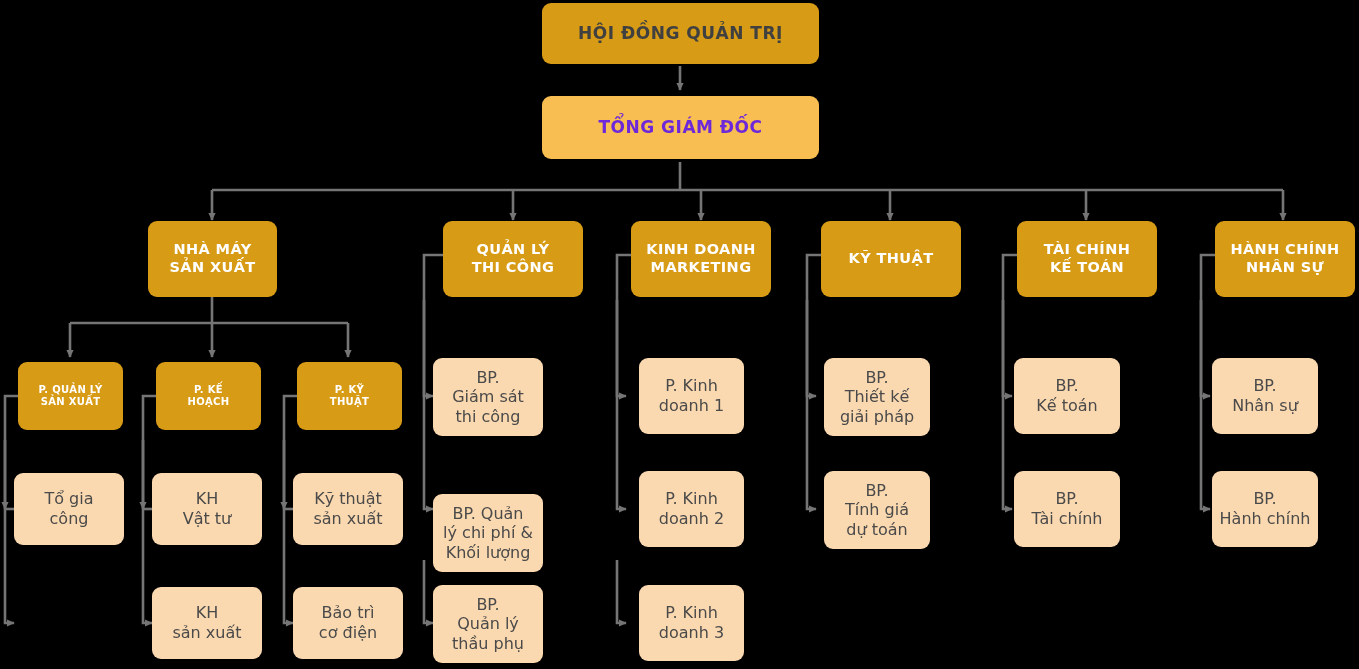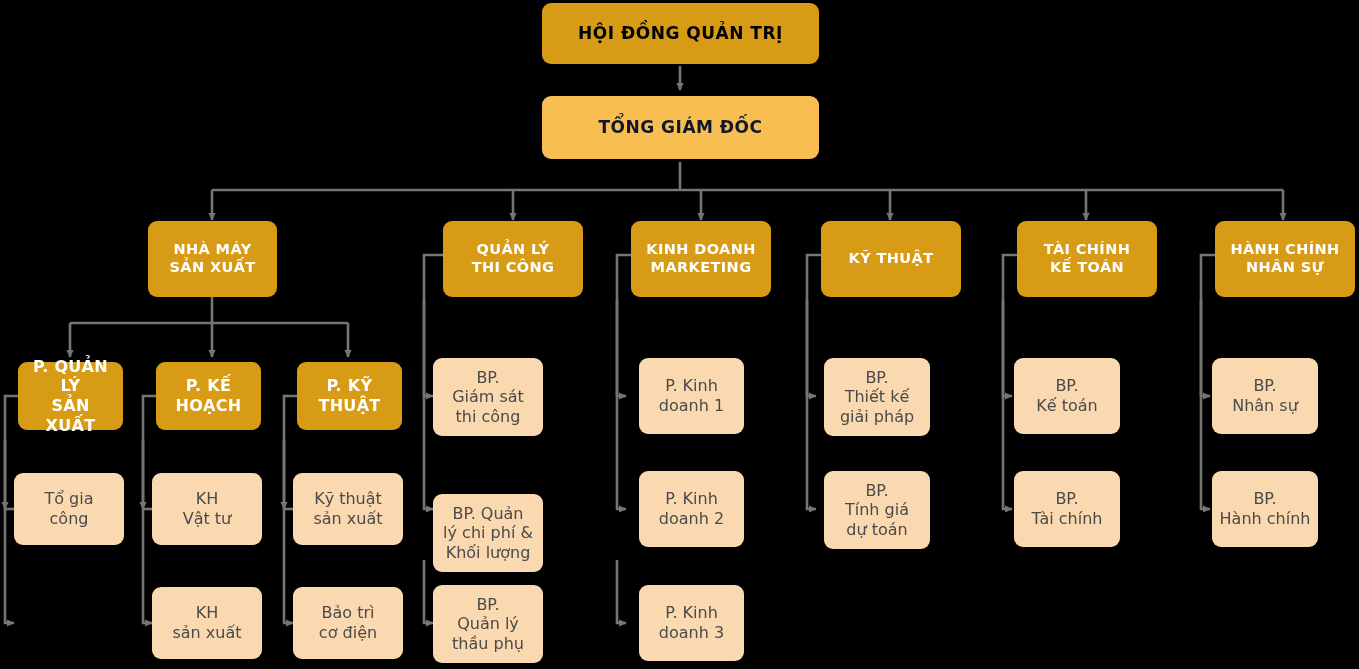--- a/index.html
+++ b/index.html
@@ -30,51 +30,51 @@
     text-align:center;
     line-height:1.22;
     padding:4px 6px;
     z-index:3;
   }
   .node .lbl{display:block;width:100%;white-space:pre-line;}
 
   
   .lvl-top{
     background:#D89B15;
-    color:#000000;
+    color:#404040;
     font-weight:700;
     font-size:17px;
     letter-spacing:.5px;
     text-transform:uppercase;
   }
   
   .lvl-ceo{
     background:#F9BE51;
-    color:#0f172a;
+    color:#6d28d9;
     font-weight:700;
     font-size:17px;
     letter-spacing:.5px;
     text-transform:uppercase;
     text-align:center;
   }
   
   .lvl-dept{
     background:#D89B15;
     color:#FFFFFF;
     font-weight:700;
     font-size:14.5px;
     letter-spacing:.4px;
     text-transform:uppercase;
   }
   
   .lvl-sub{
     background:#D89B15;
     color:#FFFFFF;
     font-weight:700;
-    font-size:16px;
+    font-size:10px;
     letter-spacing:.3px;
     text-transform:uppercase;
     justify-content:flex-end;
   }
   
   .lvl-leaf{
     background:#FBD9B0;
     color:#4A4A4A;
     font-weight:400;
     font-size:16px;

